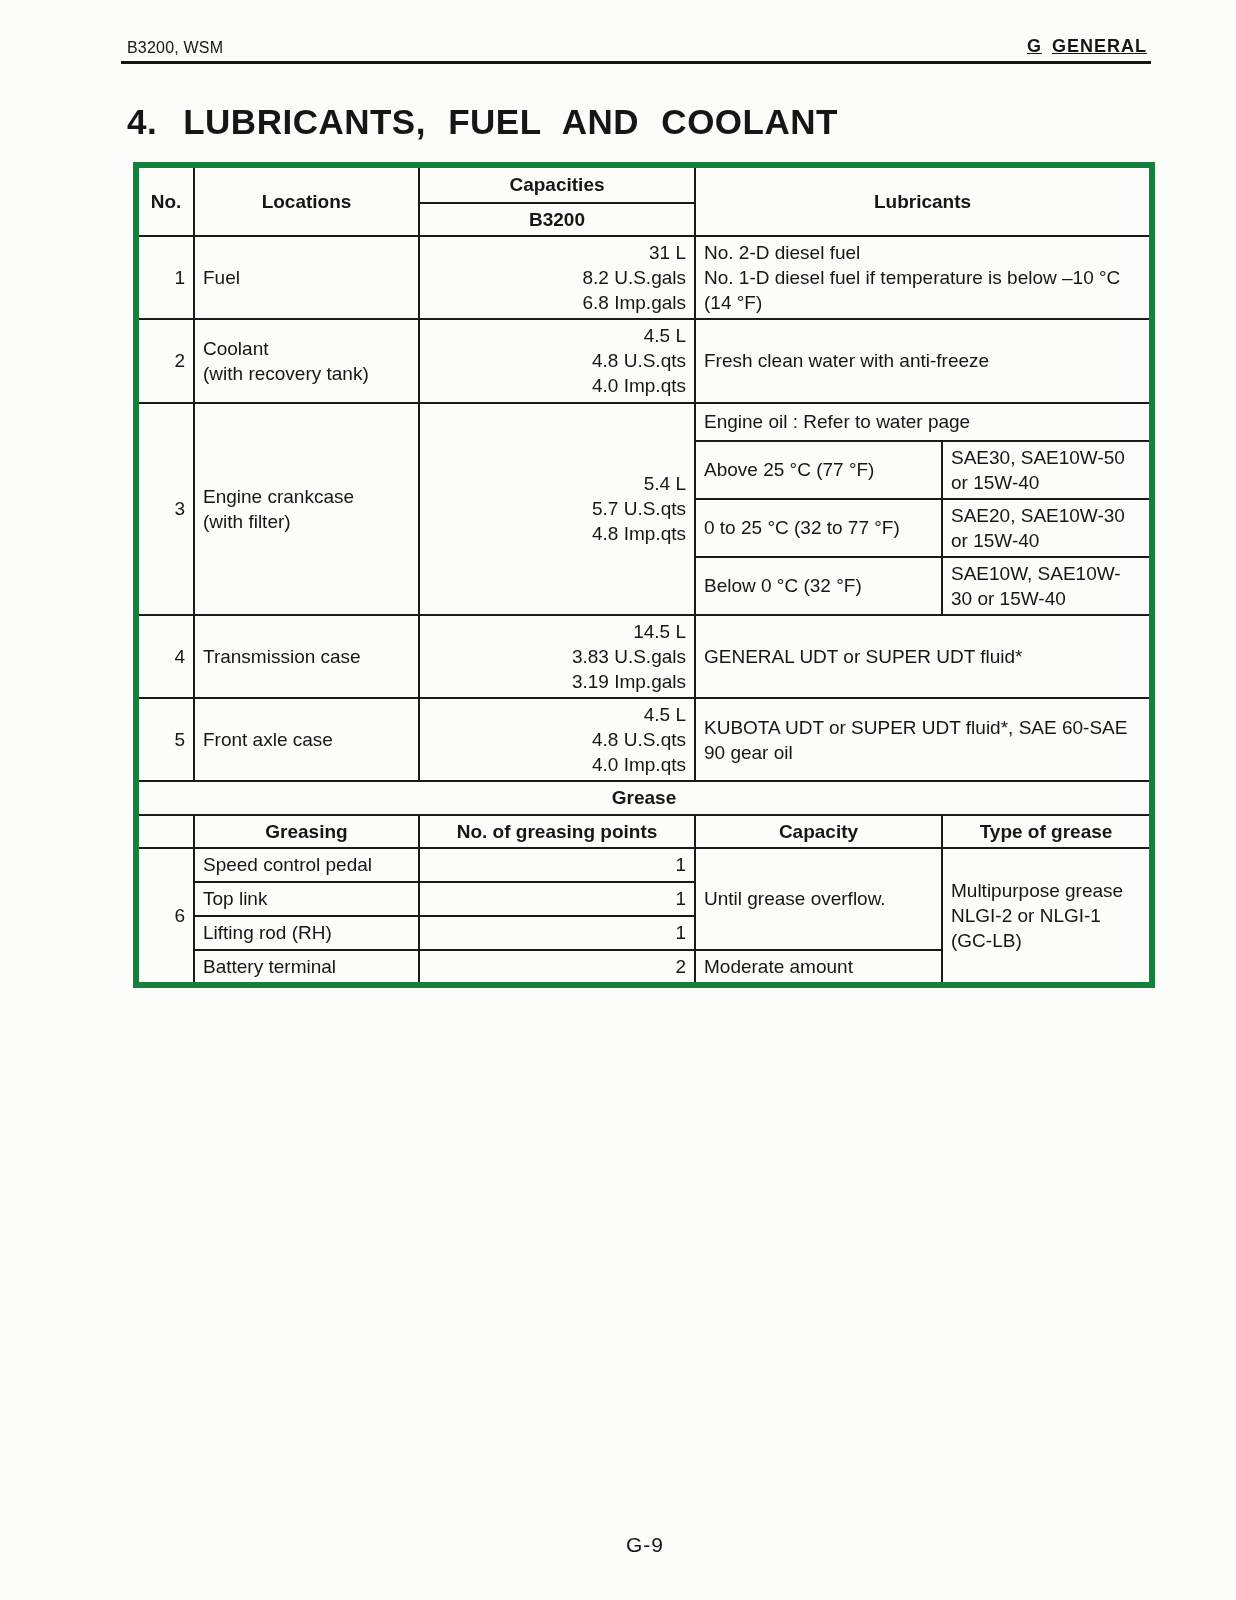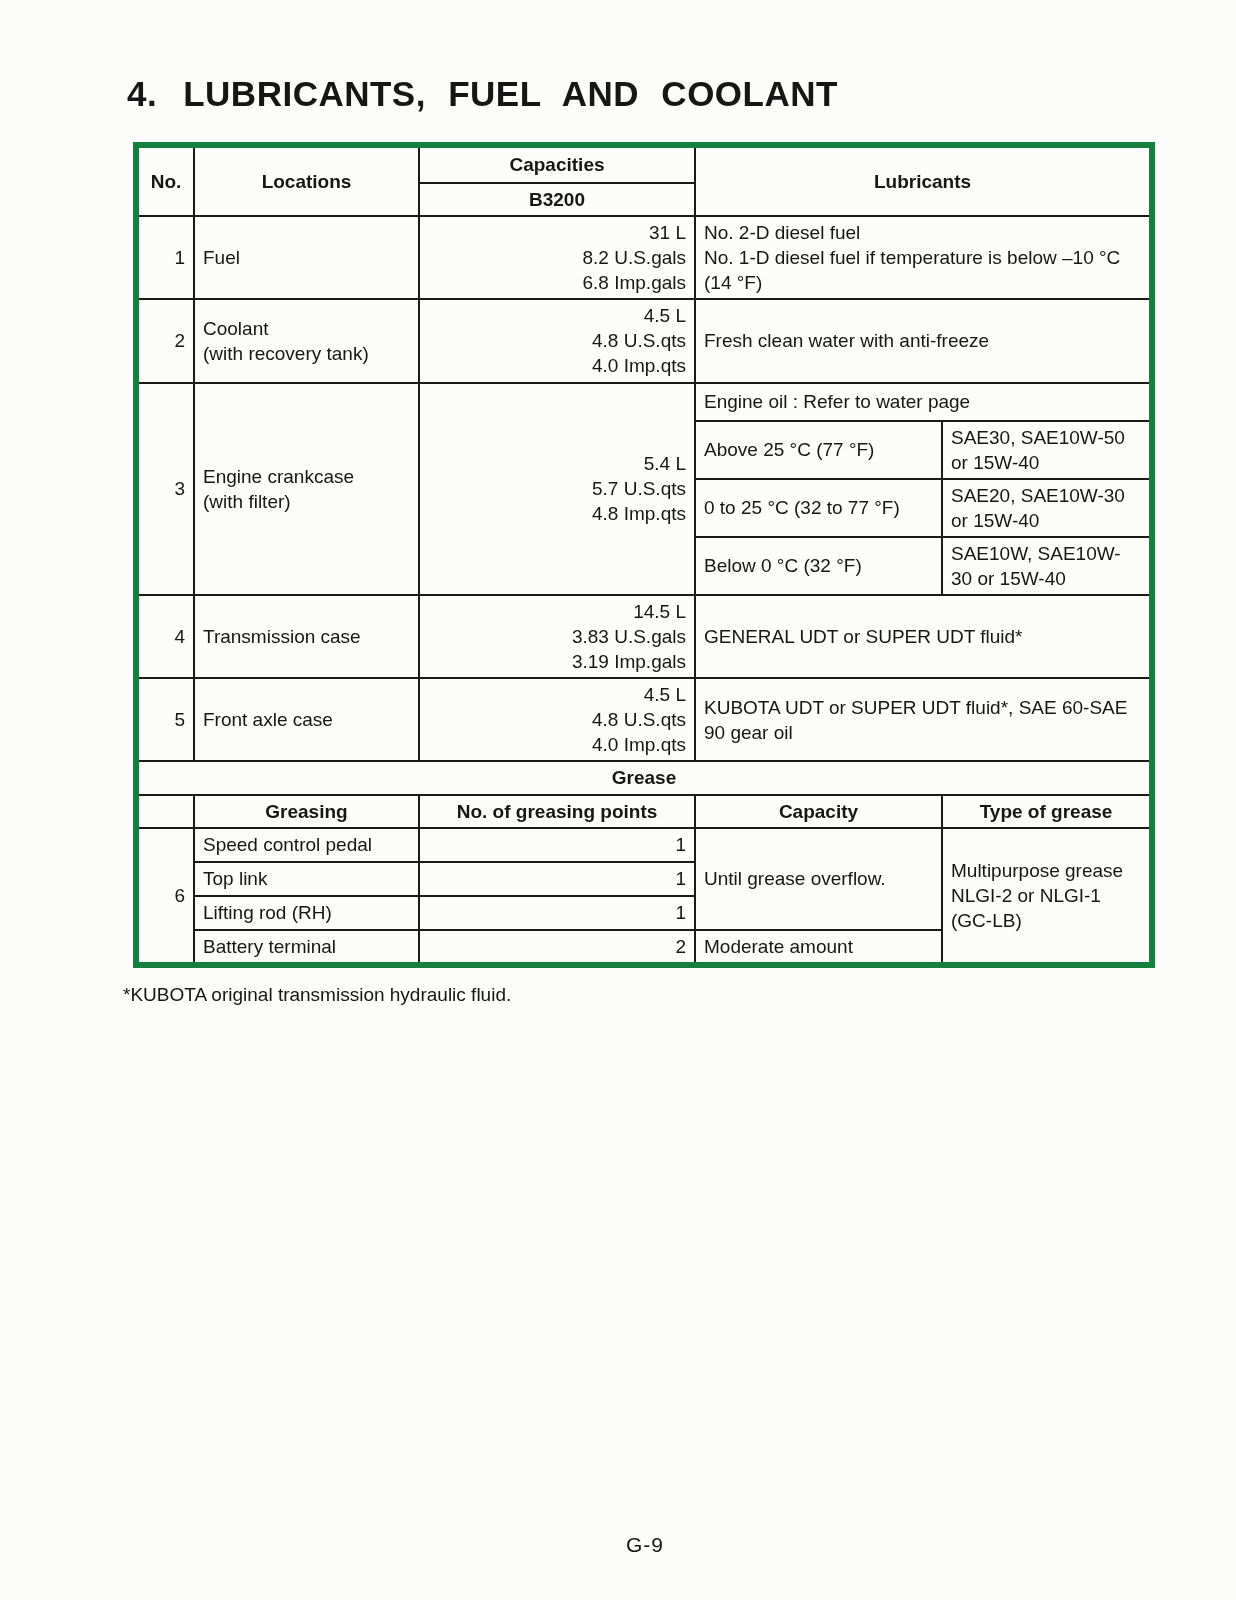--- a/index.html
+++ b/index.html
@@ -28,21 +28,21 @@
     justify-content:space-between;
     align-items:flex-end;
     border-bottom:3px solid #141414;
     padding:0 4px 4px 6px;
   }
   .rh-left{font-size:16px;letter-spacing:0.2px;}
   .rh-right{font-size:18px;font-weight:bold;letter-spacing:1px;text-decoration:underline;}
   .rh-right .g{margin-right:10px;}
   
   .chapter-title{
-    margin:38px 0 28px 6px;
+    margin:38px 0 20px 6px;
     font-size:35px;
     font-weight:bold;
     letter-spacing:0.5px;
     word-spacing:12px;
     white-space:nowrap;
   }
   .chapter-title .tno{margin-right:26px;}
   
   table.main{
     border-collapse:collapse;
@@ -86,20 +86,24 @@
     font-size:21px;
     letter-spacing:1px;
   }
 </style>
 </head>
 <body>
 
 <div class="page">
   <div class="content">
 
+    <div class="running-header">
+      <span class="rh-left">B3200, WSM</span>
+      <span class="rh-right"><span class="g">G</span><span>GENERAL</span></span>
+    </div>
 
     <div class="chapter-title">
       <span class="tno">4.</span><span>LUBRICANTS, FUEL AND COOLANT</span>
     </div>
 
     <table class="main">
       <colgroup>
         <col style="width:58px">
         <col style="width:225px">
         <col style="width:276px">
@@ -221,17 +225,16 @@
         <td class="c">1</td>
       </tr>
       <tr class="gr">
         <td>Battery terminal</td>
         <td class="c">2</td>
         <td class="nopad">Moderate amount</td>
       </tr>
     </tbody>
       </table>
 
-    <div class="footnote">*KUBOTA original transmission hydraulic fluid.</div>
   </div>
 
   <div class="page-number">G-9</div>
 </div>
 
 </body></html>

